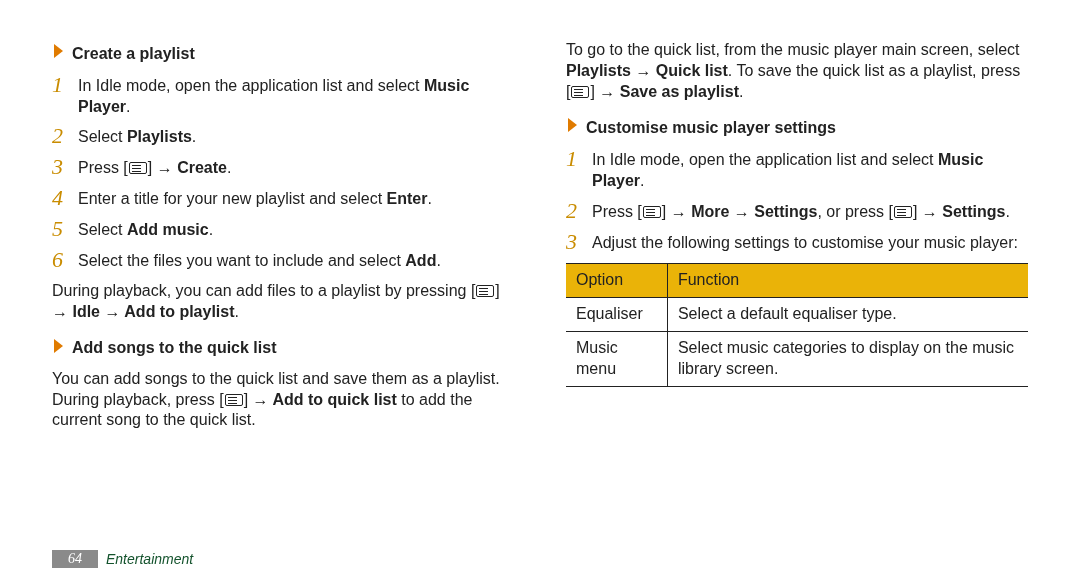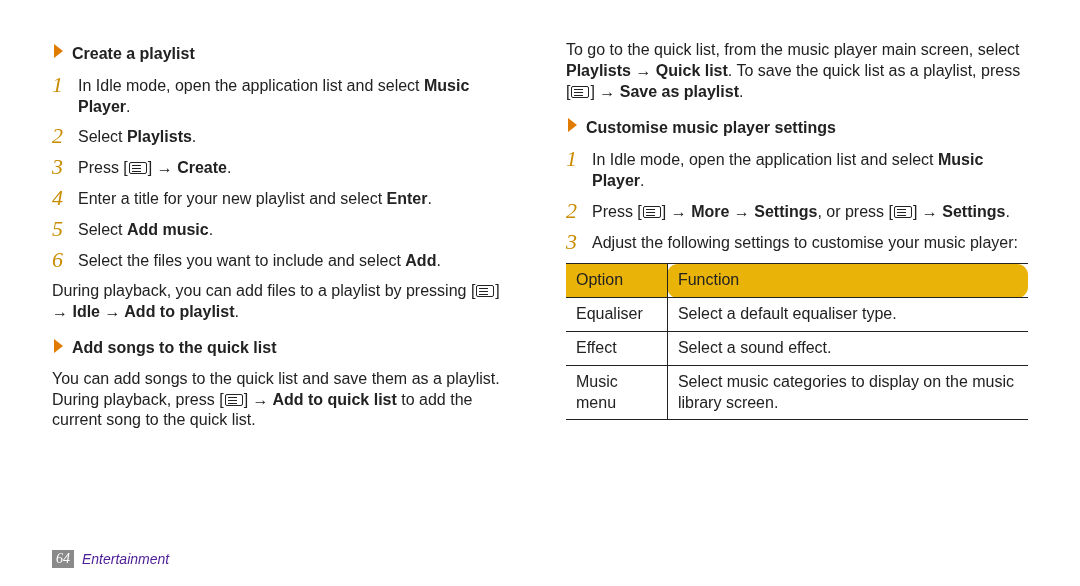--- a/index.html
+++ b/index.html
@@ -95,42 +95,41 @@
     border-top: 1px solid #222;
     border-bottom: 1px solid #222;
     padding: 6px 10px;
     text-align: left;
     vertical-align: middle;
     font-weight: 400;
   }
   table.opts th + th,
   table.opts td + td {
     border-left: 1px solid #222;
-    border-radius: 11px;
   }
   table.opts thead th {
     background: #eab308;
   }
   .footer {
     display: flex;
     align-items: center;
     gap: 8px;
     font-size: 14px;
     margin-top: 6px;
   }
   .page-badge {
     background: #8a8a8a;
     color: #fff;
-    padding: 1px 4px;
+    padding: 1px 16px;
     font-style: italic;
     font-family: Georgia, serif;
   }
   .footer-label {
     font-style: italic;
-    color: #4c1d95;
+    color: #14532d;
   }
 </style>
 </head>
 <body>
 
 <div class="columns">
 
   <div class="col">
 
     <h2 class="sub">
@@ -240,24 +239,20 @@
           <th>Option</th>
           <th>Function</th>
         </tr>
       </thead>
       <tbody>
         <tr>
           <td>Equaliser</td>
           <td>Select a default equaliser type.</td>
         </tr>
         <tr>
-          <td>Effect</td>
-          <td>Select a sound effect.</td>
-        </tr>
-        <tr>
           <td>Music menu</td>
           <td>Select music categories to display on the music library screen.</td>
         </tr>
       </tbody>
     </table>
 
   </div>
 </div>
 
 <div class="footer">

